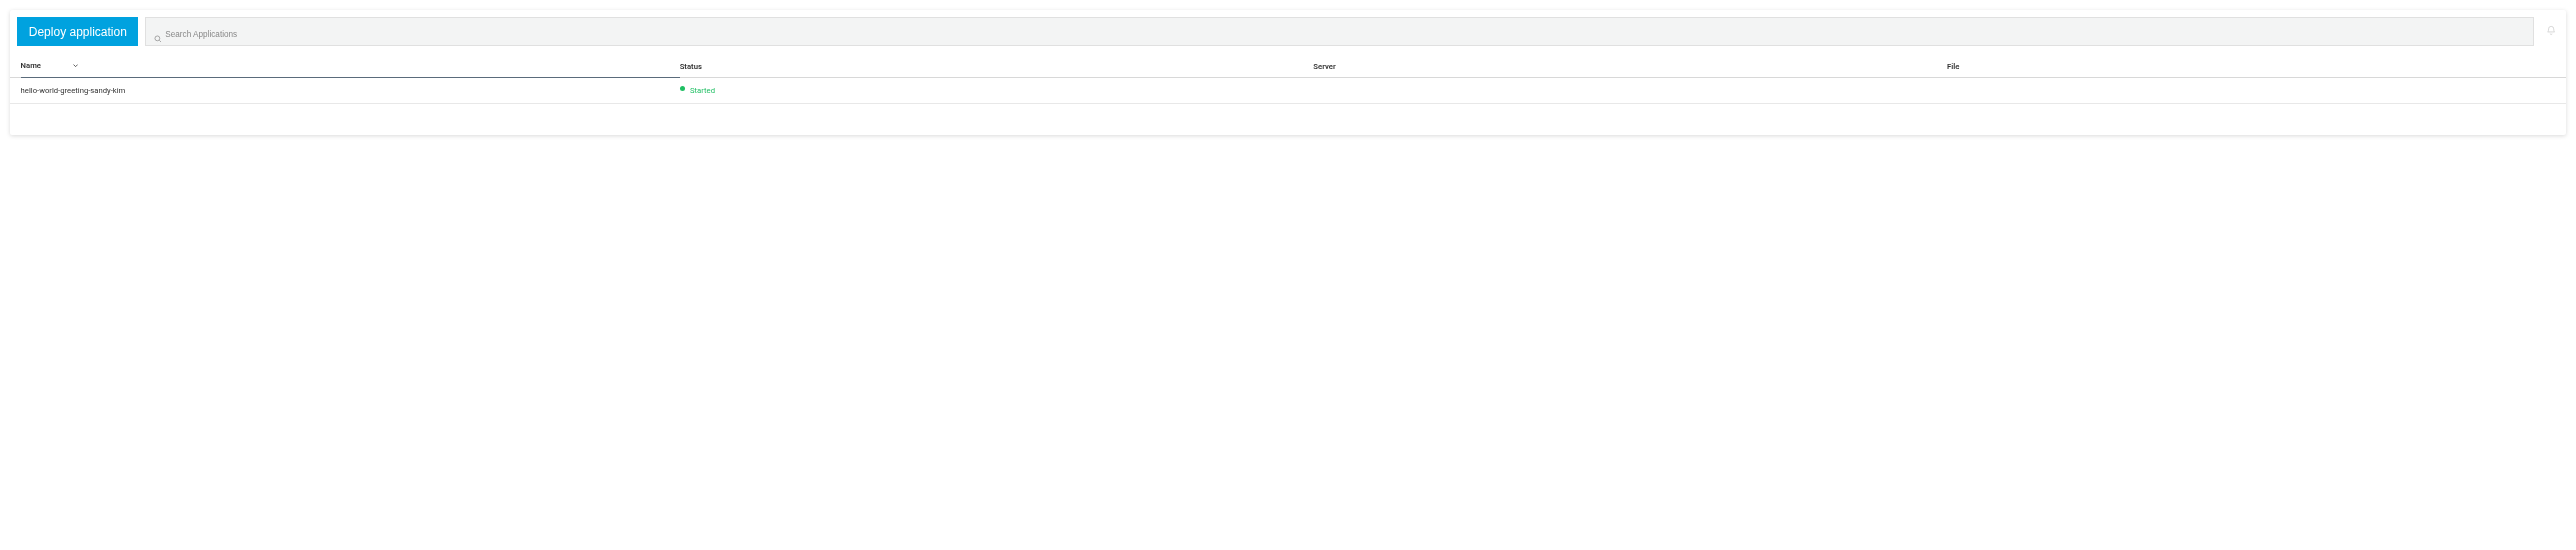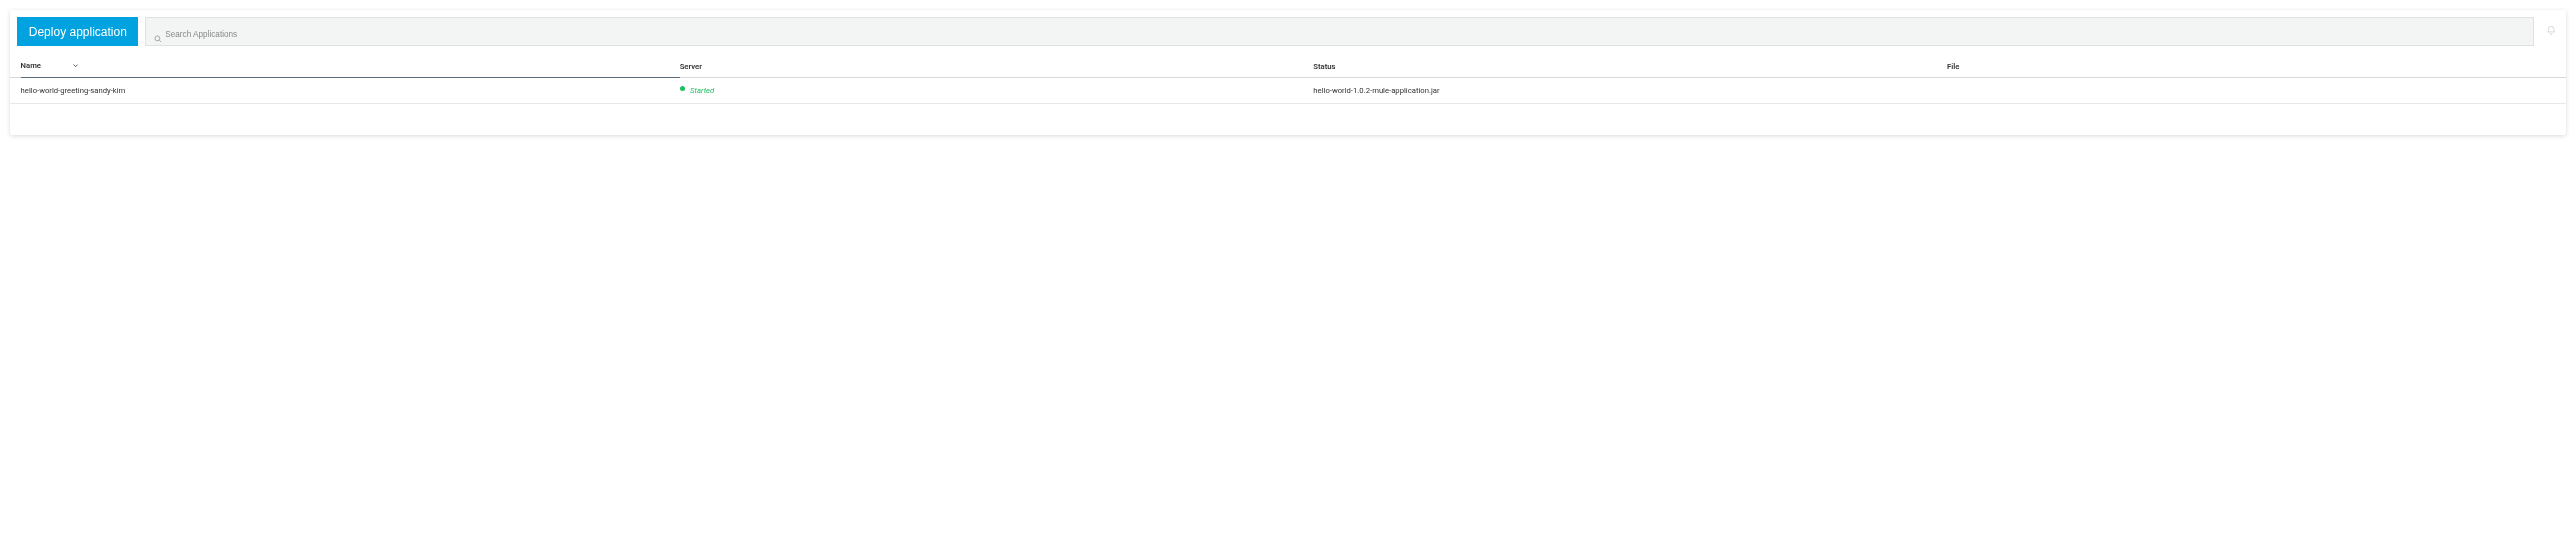--- a/index.html
+++ b/index.html
@@ -122,21 +122,20 @@
     }
     .status-dot {
       width: 5.2px;
       height: 5.2px;
       border-radius: 50%;
       background: #1fbf63;
       flex-shrink: 0;
     }
     .status-text {
       color: #1fbf63;
-      font-style: italic;
     }
     .bottom-space {
       height: 31px;
     }
   </style>
 </head>
 <body>
 
 <div class="container">
 
@@ -166,40 +165,37 @@
   <div class="table">
     <div class="table-header">
       <div class="th col-name sorted">
         <span>Name</span>
         <span>
           <svg class="sort-chevron" viewBox="0 0 10 10" fill="none" stroke="#333" stroke-width="1.5">
             <polyline points="1,3 5,7 9,3"></polyline>
           </svg>
         </span>
       </div>
+      <div class="th col-status">
+        <span>Status</span>
+      </div>
       <div class="th col-server">
         <span>Server</span>
-      </div>
-      <div class="th col-status">
-        <span>Status</span>
       </div>
       <div class="th col-file">
         <span>File</span>
       </div>
     </div>
 
     <div class="table-row">
       <div class="td col-name">
         <span>hello-world-greeting-sandy-kim</span>
       </div>
       <div class="td col-status">
         <span class="status-dot"></span>
         <span class="status-text">Started</span>
       </div>
-      <div class="td col-file">
-        <span>hello-world-1.0.2-mule-application.jar</span>
-      </div>
     </div>
   </div>
 
   <div class="bottom-space"></div>
 </div>
 
 
 </body></html>

